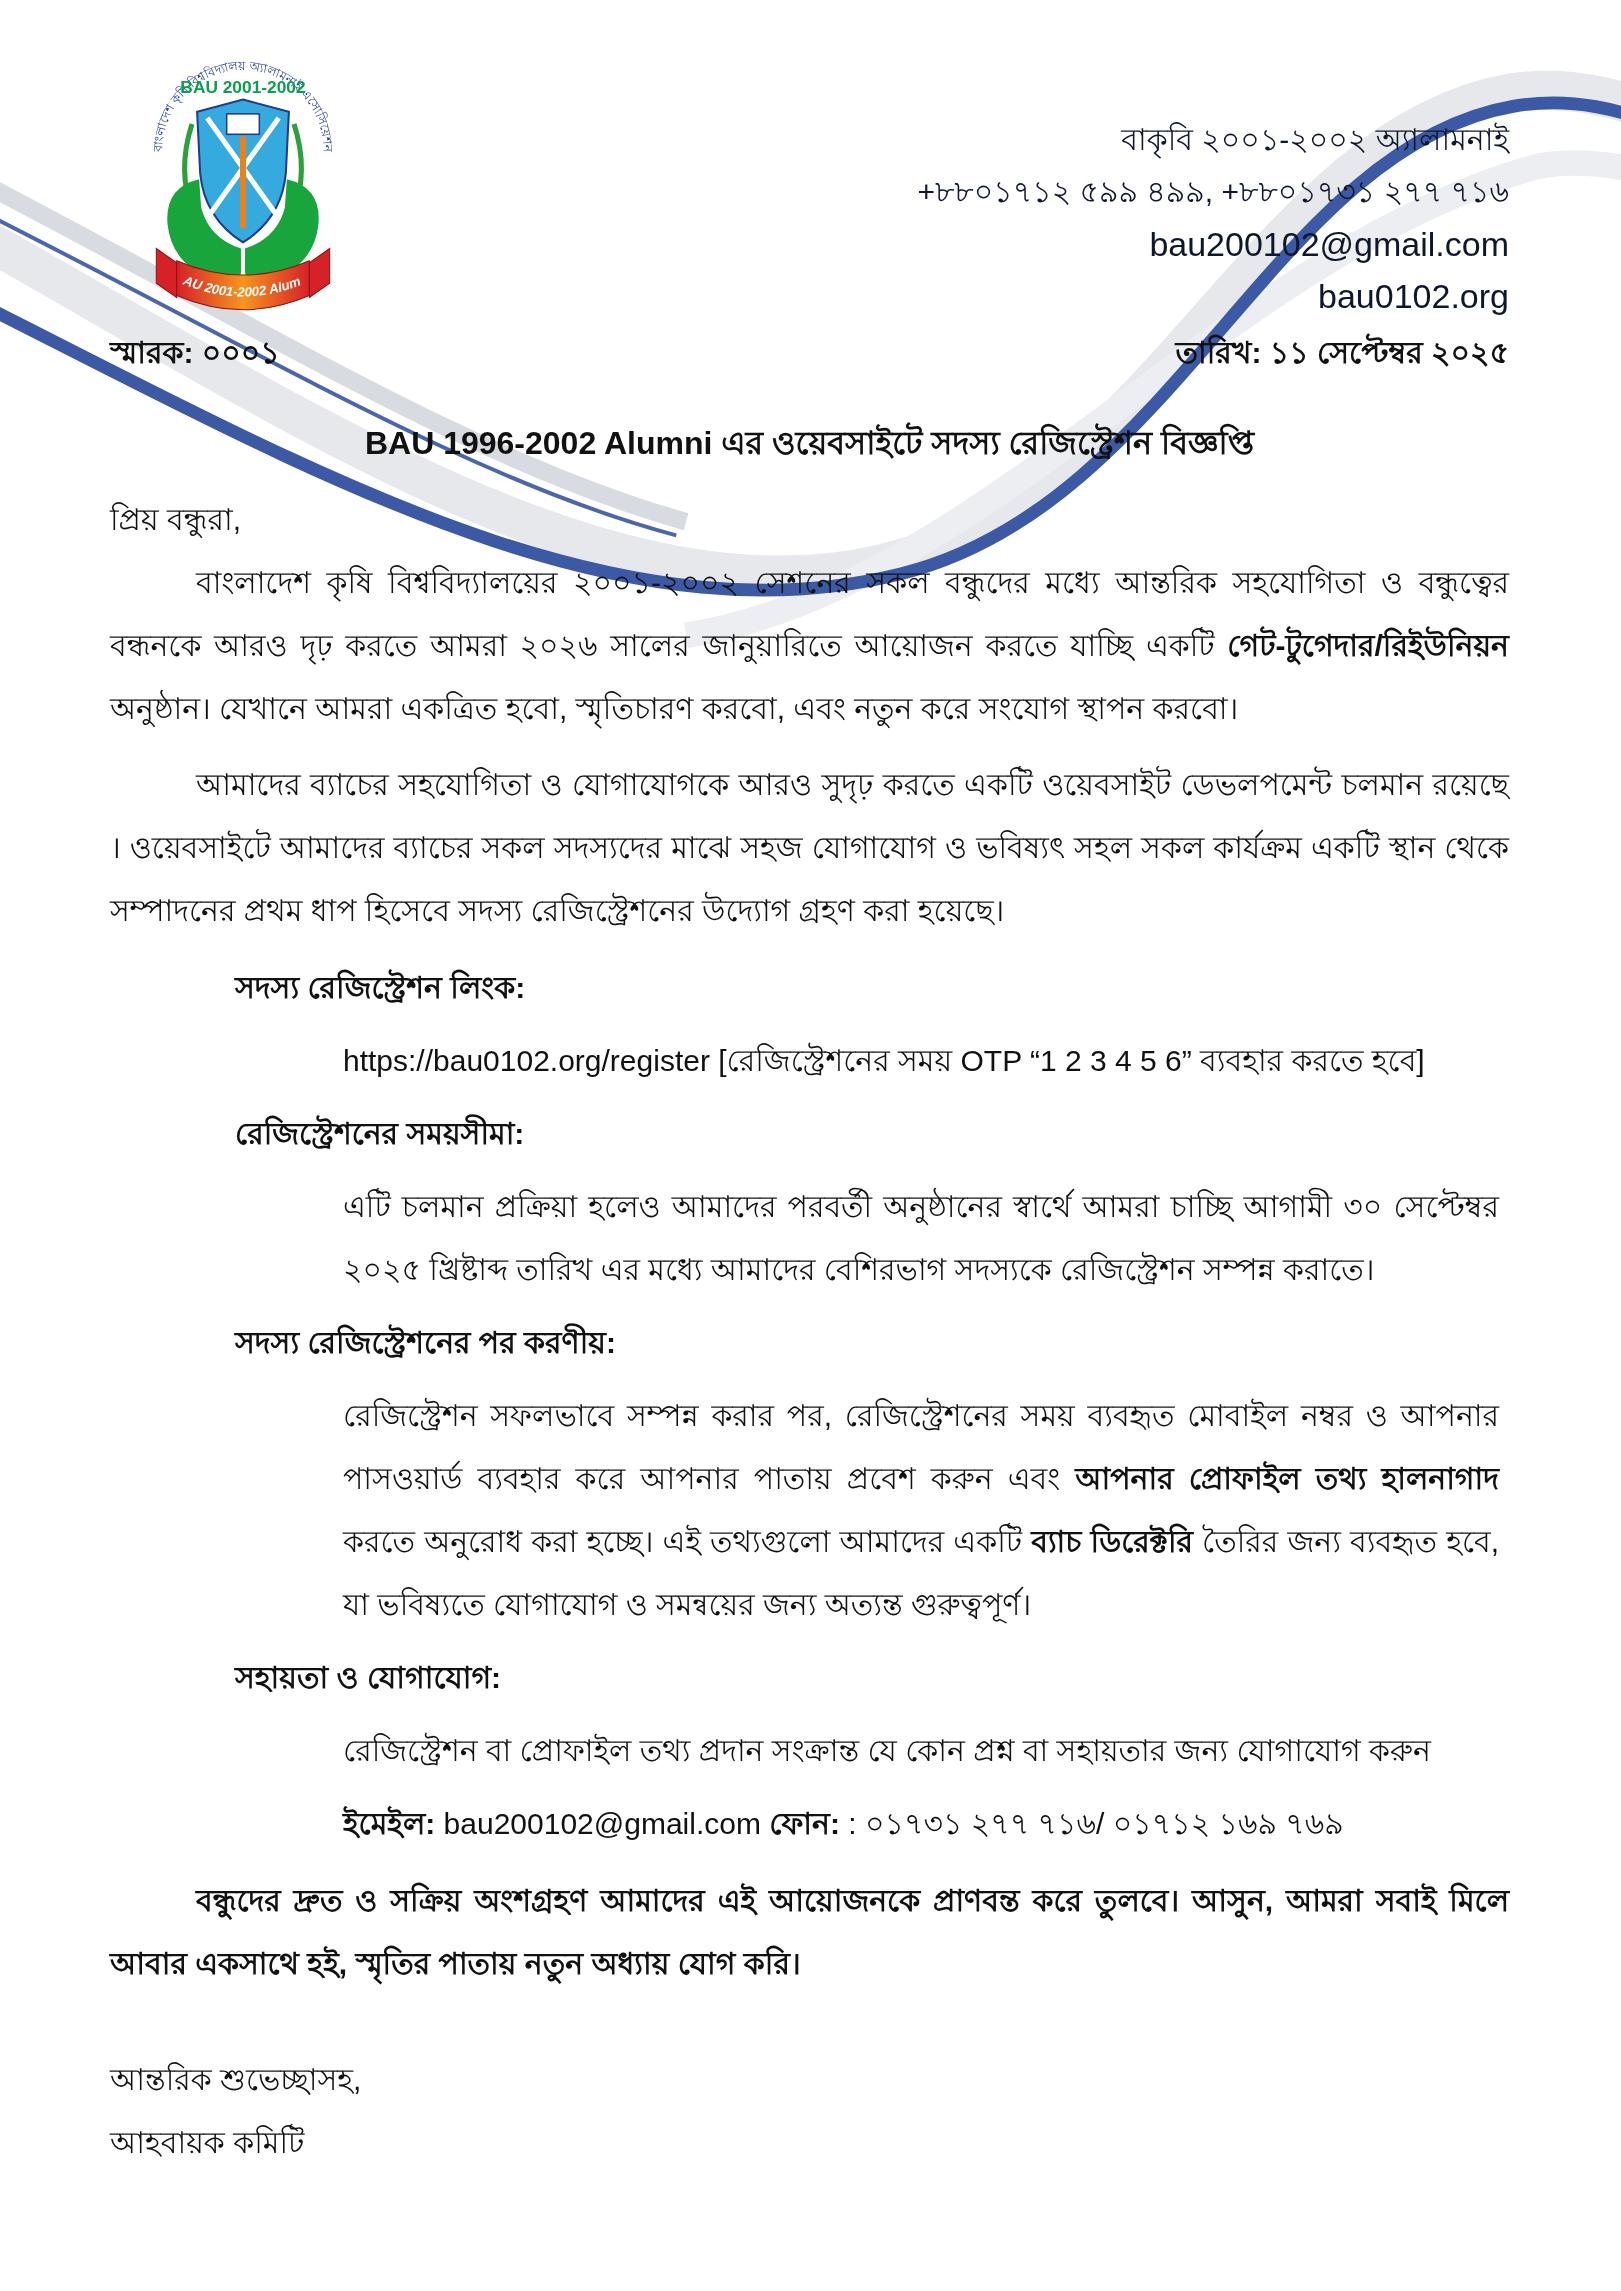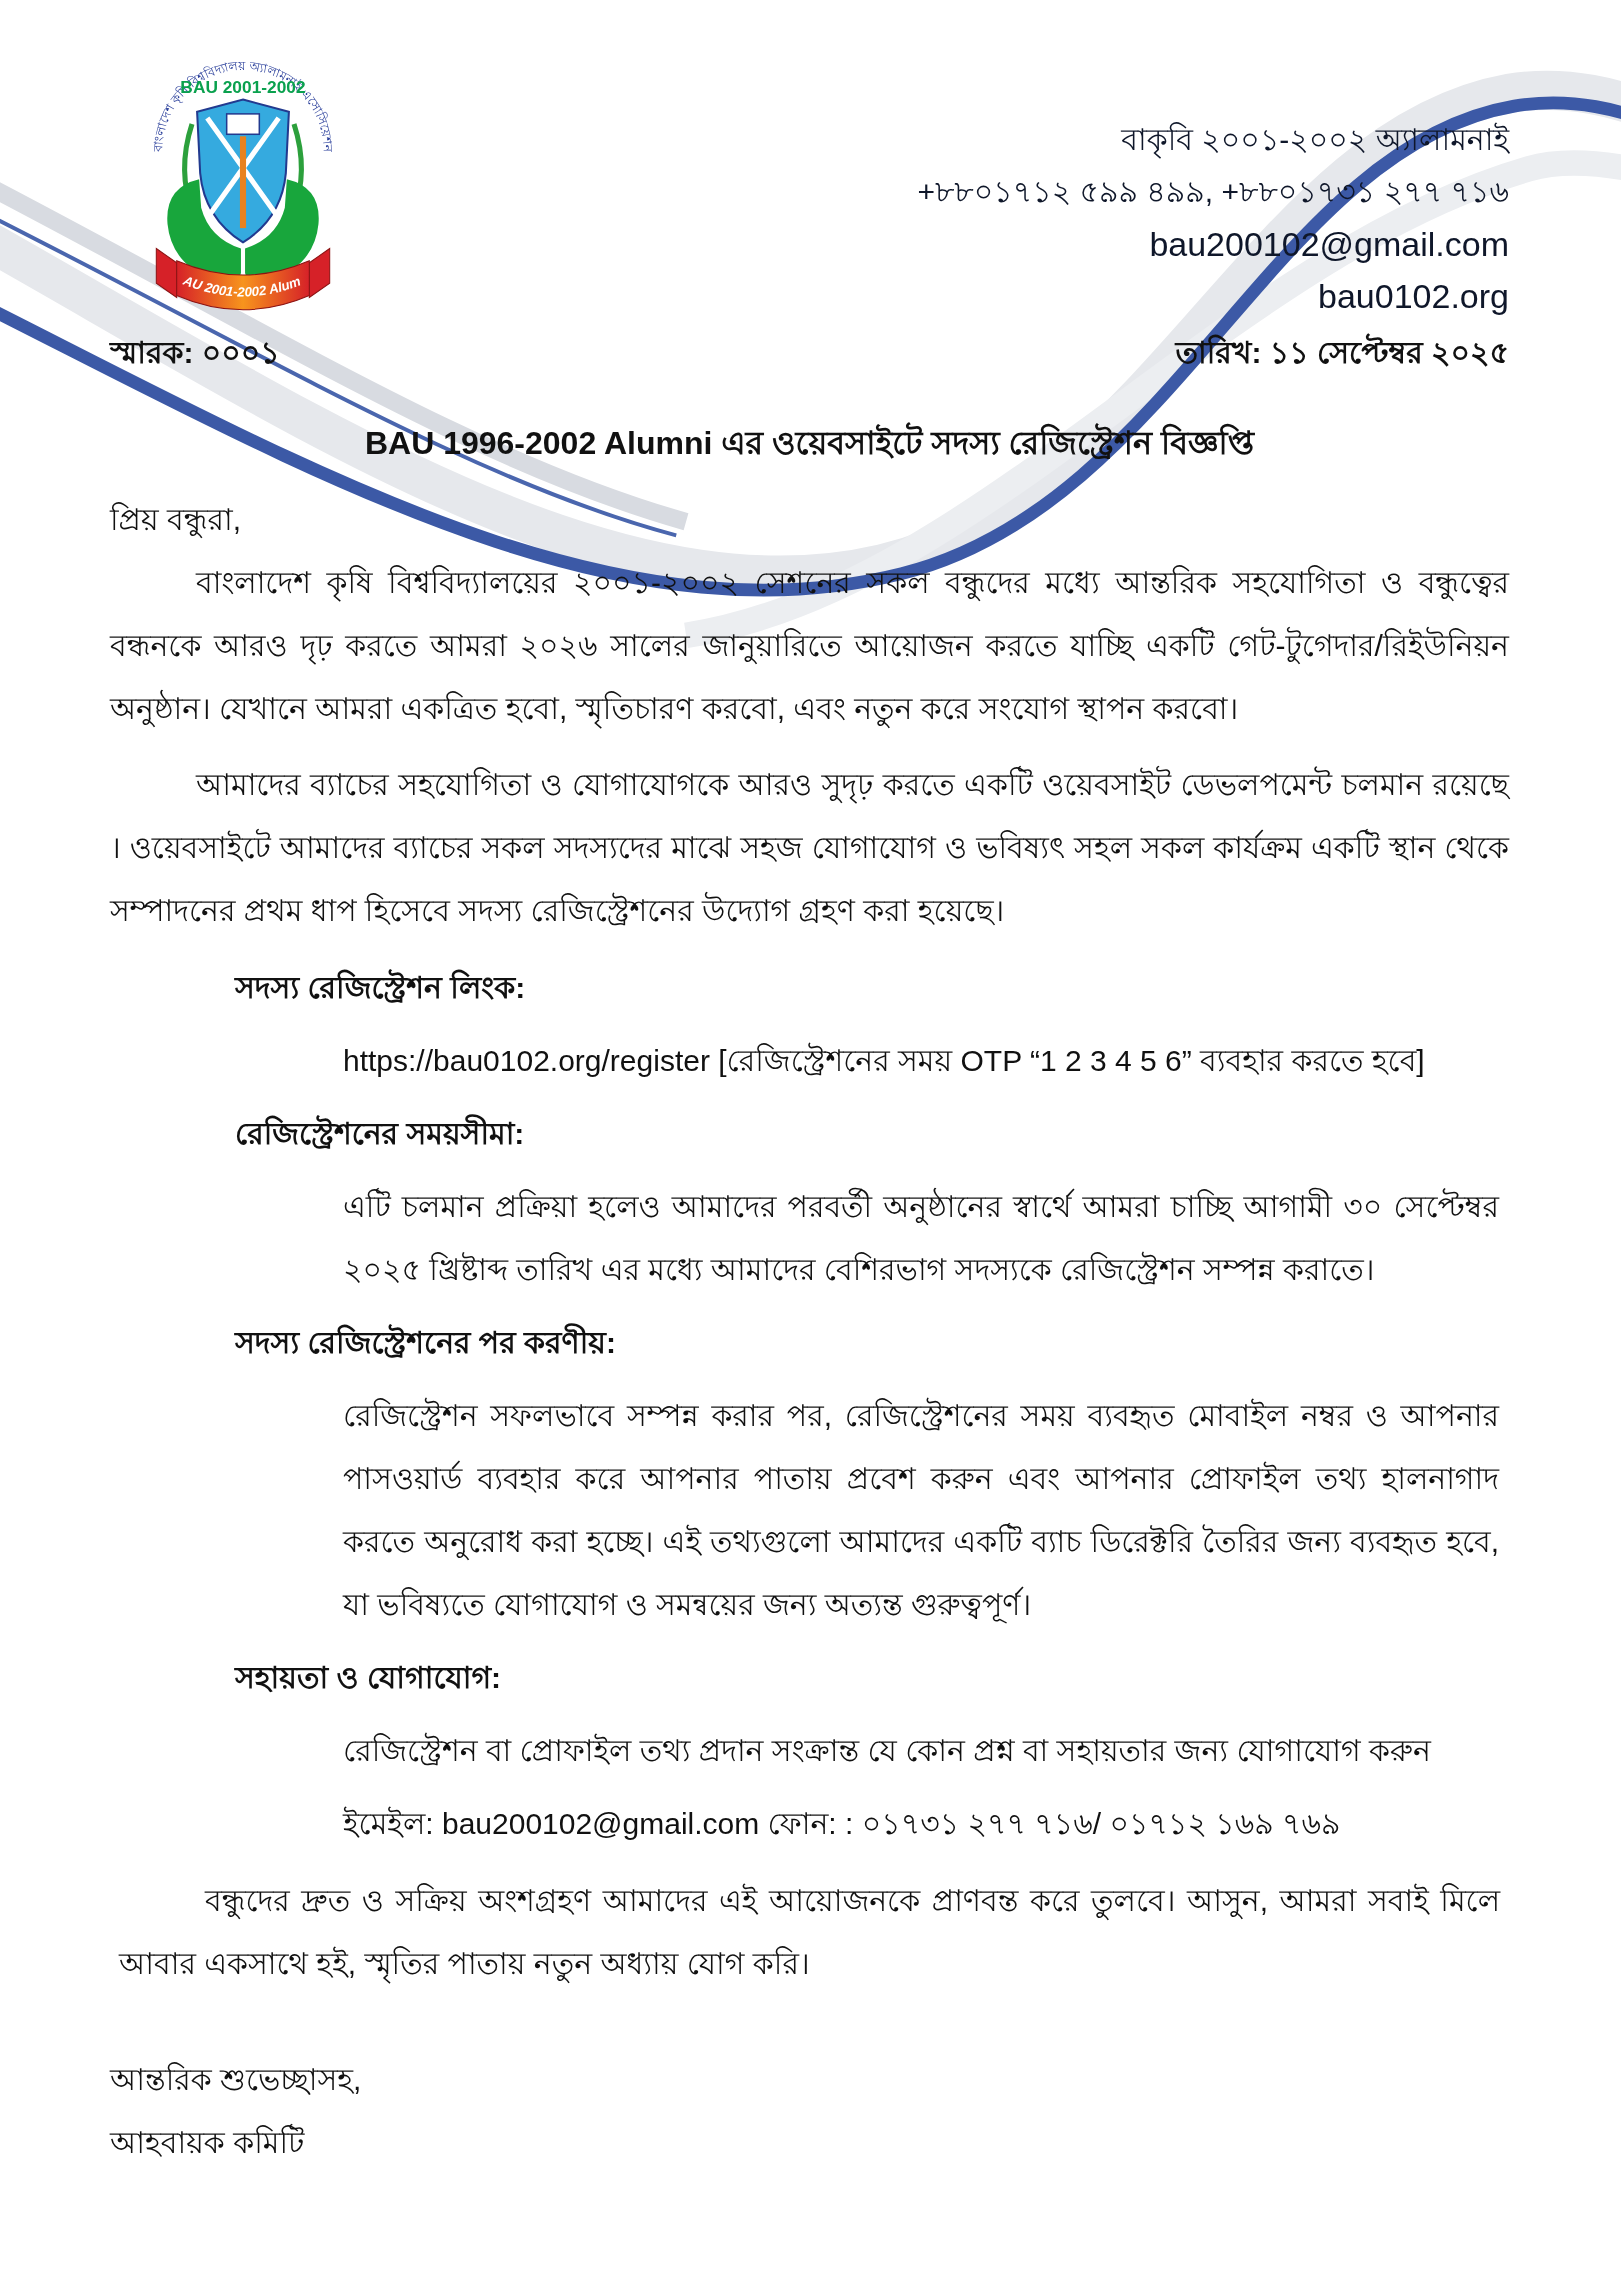--- a/index.html
+++ b/index.html
@@ -23,24 +23,24 @@
   .content{
     position:absolute;left:110px;right:112px;top:331px;
     font-size:30px;line-height:63px;
   }
   .memo-row{display:flex;justify-content:space-between;font-weight:700;line-height:43px;}
   .title{text-align:center;font-weight:700;font-size:32px;line-height:45px;margin-top:47px;}
   .greeting{margin-top:21.6px;}
   .para{text-align:justify;text-indent:86px;margin:0 0 13.7px 0;}
   .sec-h{font-weight:700;padding-left:125px;}
   .sec-body{padding-left:223px;text-align:justify;margin:10px;}
-  .closing{text-align:justify;text-indent:86px;margin:9px;}
+  .closing{text-align:justify;text-indent:86px;margin:0;font-weight:bold;}
   .sig{margin-top:53px;}
   .bold{font-weight:400;}
-  b{font-weight:400;}
+  b{font-weight:700;}
 </style>
 </head>
 <body>
 
 <div class="page">
 
   <svg class="swoosh" viewBox="0 0 1654 680" xmlns="http://www.w3.org/2000/svg" aria-hidden="true">
     <path d="M -40 230 C 300 420 620 640 900 575 C 1180 510 1290 140 1540 95 C 1600 85 1650 100 1700 118" fill="none" stroke="#e6e8ec" stroke-width="40"></path>
     <path d="M 700 648 C 1000 602 1250 262 1560 172 C 1600 160 1650 167 1700 180" fill="none" stroke="#eceef1" stroke-width="26"></path>
     <path d="M -40 175 C 260 330 480 470 700 532" fill="none" stroke="#d8dbe1" stroke-width="18"></path>

